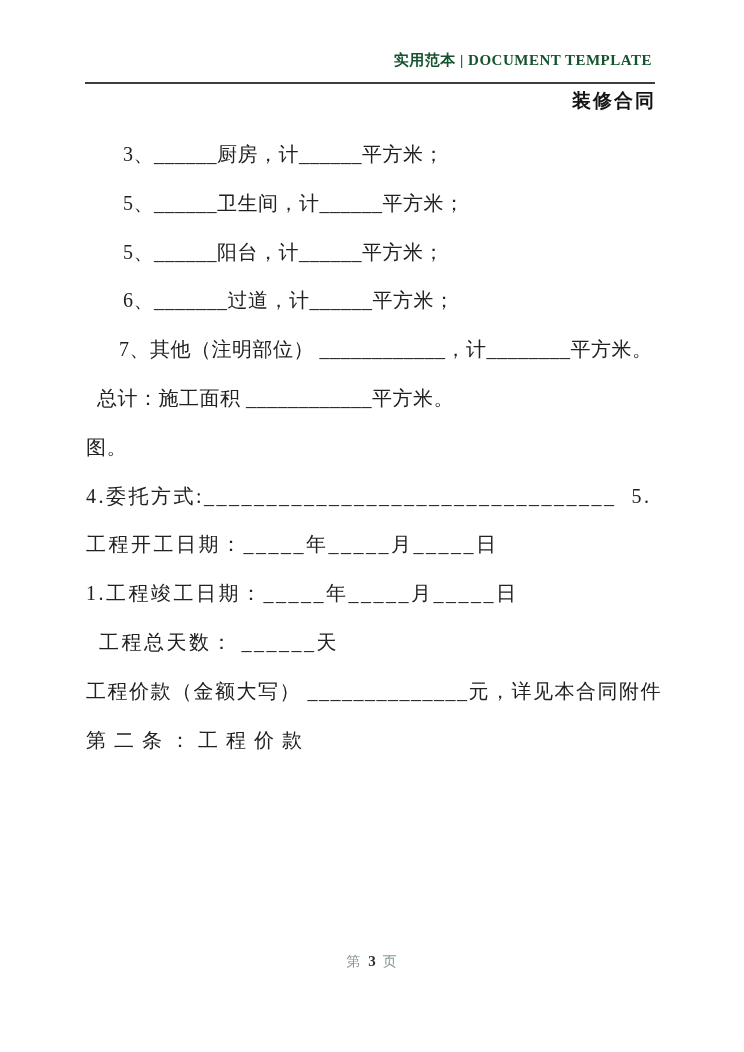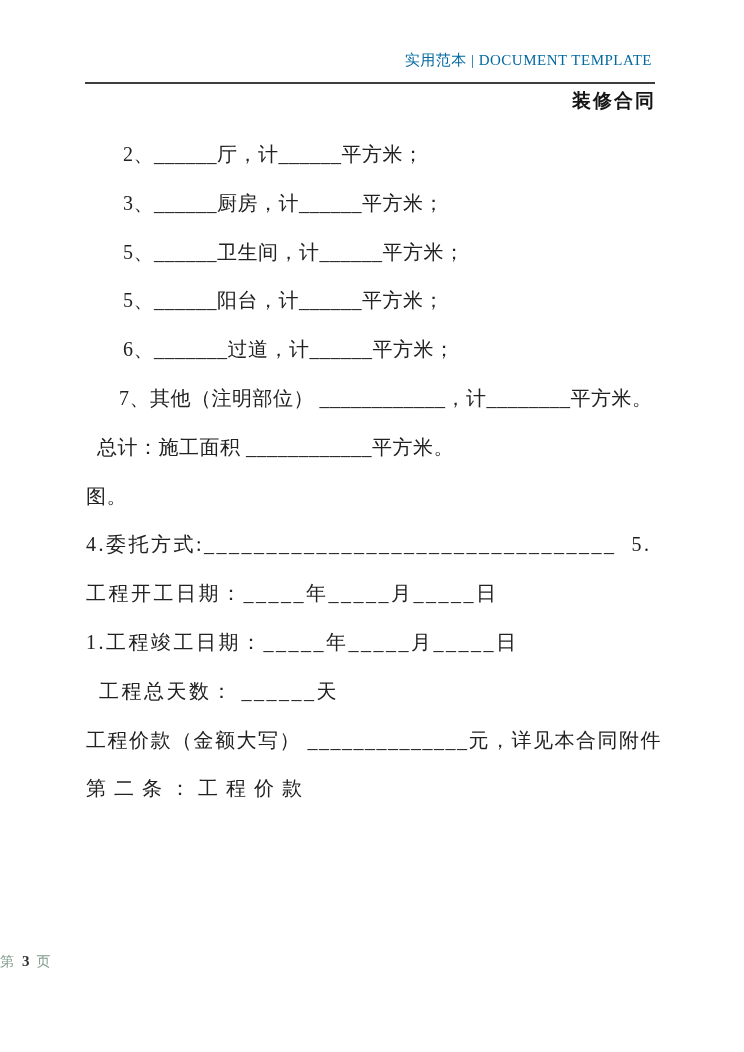--- a/index.html
+++ b/index.html
@@ -15,23 +15,23 @@
     overflow: hidden;
     font-family: "Liberation Serif", "DejaVu Serif", serif;
     color: #212121;
   }
   
   .brand {
     position: absolute;
     top: 51px;
     right: 92px;
     font-size: 15px;
-    font-weight: normal;
+    font-weight: bold;
     letter-spacing: 0.5px;
-    color: #0369a1;
+    color: #14532d;
     white-space: pre;
     text-align: right;
   }
   .divider {
     position: absolute;
     top: 82px;
     left: 85px;
     width: 570px;
     height: 2px;
     background: #3d3d3d;
@@ -67,20 +67,21 @@
   .ind-zts    { padding-left: 13px; }
   .sp-wide { letter-spacing: 2.5px; }
   .sp-tiao { letter-spacing: 8px; }
   .sp-jia  { letter-spacing: 1.5px; }
   
   .footer {
     position: absolute;
     top: 953px;
     left: 0;
     right: 0;
+    text-align: center;
     font-size: 14px;
     color: #7f998c;
     letter-spacing: 1px;
   }
   .footer .num {
     font-weight: bold;
     font-size: 15px;
     color: #2f2f2f;
     margin: 0 7px;
     letter-spacing: 0;
@@ -89,21 +90,20 @@
 </head>
 <body>
 
 <div class="page">
 
   <div class="brand">实用范本 | DOCUMENT TEMPLATE</div>
   <div class="divider"></div>
   <div class="doc-title">装修合同</div>
 
   <div class="body-text">
-    <p class="ln ind-item">2、______厅，计______平方米；</p>
     <p class="ln ind-item">3、______厨房，计______平方米；</p>
     <p class="ln ind-item">5、______卫生间，计______平方米；</p>
     <p class="ln ind-item">5、______阳台，计______平方米；</p>
     <p class="ln ind-item">6、_______过道，计______平方米；</p>
     <p class="ln ind-item7">7、其他（注明部位） ____________，计________平方米。</p>
     <p class="ln ind-zongji">总计：施工面积 ____________平方米。</p>
     <p class="ln">图。</p>
     <p class="ln sp-wide">4.委托方式:_________________________________  5.</p>
     <p class="ln sp-wide">工程开工日期：_____年_____月_____日</p>
     <p class="ln sp-wide">1.工程竣工日期：_____年_____月_____日</p>

